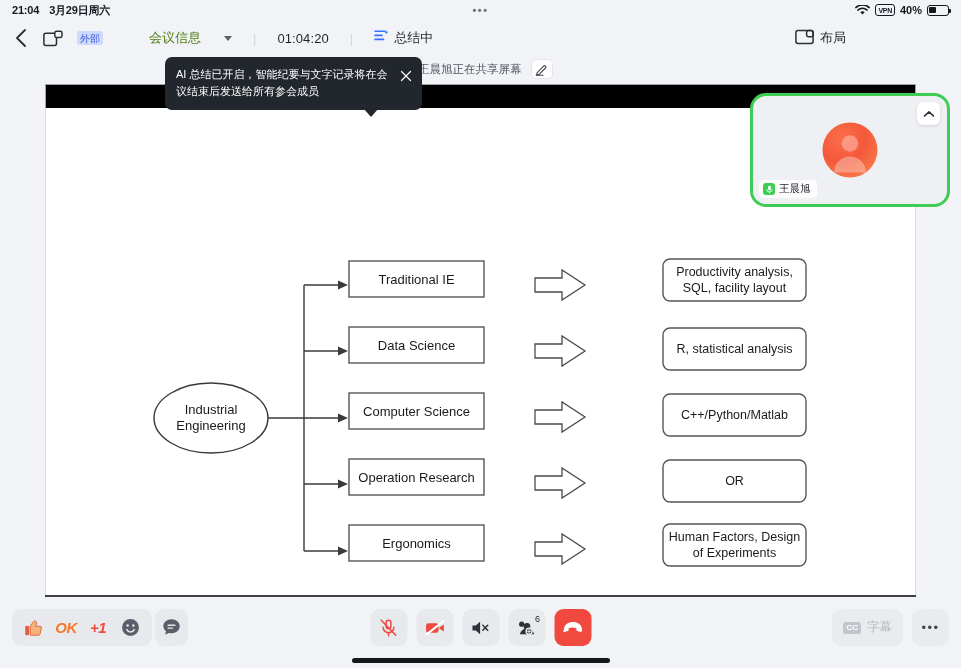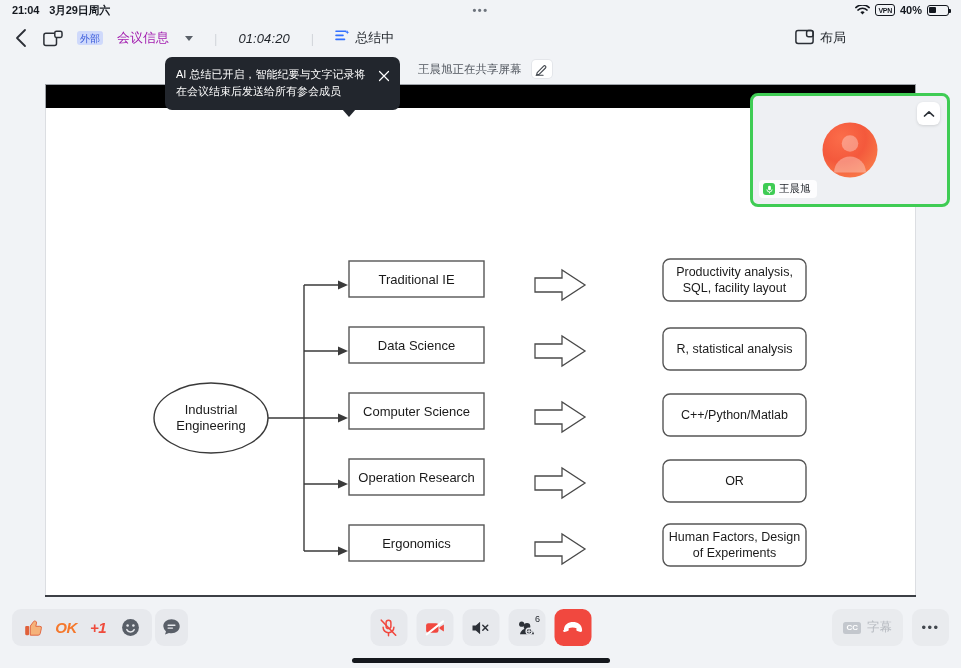--- a/index.html
+++ b/index.html
@@ -55,47 +55,47 @@
     background: #f1f3f6;
   }
   .nav-left { display: flex; align-items: center; gap: 14px; }
   .icon-btn { display: flex; align-items: center; justify-content: center; cursor: pointer; }
   .ext-badge {
     background: #cfd9fb; color: #3b5bdb; font-size: 10px;
     border-radius: 3px; padding: 1.5px 3px; font-weight: 500;
     line-height: 11px;
   }
   .meet-info {
-    display: flex; align-items: center; gap: 15px;
-    font-size: 13px; color: #a21caf;
+    display: flex; align-items: center; gap: 22px;
+    font-size: 13px; color: #4d7c0f; margin-left: 32px;
   }
   .caret-down {
     width: 0; height: 0; border-left: 4px solid transparent;
     border-right: 4px solid transparent; border-top: 5px solid #5a6068;
     margin-left: 1px;
   }
   .nav-div { color: #d3d6db; font-size: 13px; margin: 0 7px; }
-  .timer { font-size: 13px; color: #1f2329; letter-spacing: 0.1px; font-style: italic; }
+  .timer { font-size: 13px; color: #1f2329; letter-spacing: 0.1px; }
   .summarizing { display: flex; align-items: flex-start; gap: 5px; font-size: 13px; color: #1f2329; }
   .nav-right { margin-left: auto; display: flex; align-items: center; gap: 6px;
     font-size: 13px; color: #1f2329; cursor: pointer; }
   .share-notice {
     position: absolute; left: 418px; top: 60px;
     display: flex; align-items: center; gap: 10px;
   }
   .share-notice .txt { font-size: 11.5px; color: #51565e; }
   .annot-btn {
     width: 20px; height: 18px; background: #fff; border-radius: 4px;
     display: flex; align-items: center; justify-content: center;
     box-shadow: 0 0 0 1px #e4e6ea;
   }
 
   
   .ai-tip {
-    position: absolute; left: 165px; top: 57px; width: 235px;
+    position: absolute; left: 165px; top: 57px; width: 257px;
     background: #22262d; color: #ffffff; border-radius: 7px;
     padding: 9px 10px 10px 11px; z-index: 40;
   }
   .ai-tip .tail {
     position: absolute; right: 44px; bottom: -7px;
     width: 0; height: 0; border-left: 7px solid transparent;
     border-right: 7px solid transparent; border-top: 8px solid #22262d;
   }
   .ai-tip-row { display: flex; align-items: flex-start; gap: 6px; }
   .ai-tip-text { font-size: 11px; line-height: 17px; flex: 1; }
@@ -129,21 +129,21 @@
     font-size: 13px; fill: #1a1a1a;
   }
   .dg-text-sm {
     font-family: "Liberation Sans", "DejaVu Sans", sans-serif;
     font-size: 12.5px; fill: #1a1a1a;
   }
 
   
   .pip {
     position: absolute; left: 750px; top: 93px; width: 200px; height: 114px;
-    background: #eef0f3; border: 3px solid #3fcc54; border-radius: 8px;
+    background: #eef0f3; border: 3px solid #3fcc54; border-radius: 16px;
     z-index: 30; overflow: hidden; text-decoration: underline;
   }
   .pip-avatar {
     position: absolute; left: 50%; top: 50%; transform: translate(-50%, -50%);
     width: 55px; height: 55px; border-radius: 50%;
     background: radial-gradient(circle at 35% 28%, #fb6d4a 0%, #f4593c 45%, #fb8a4e 100%);
     display: flex; align-items: flex-end; justify-content: center; overflow: hidden;
   }
   .pip-collapse {
     position: absolute; right: 7px; top: 6px; width: 23px; height: 23px;

